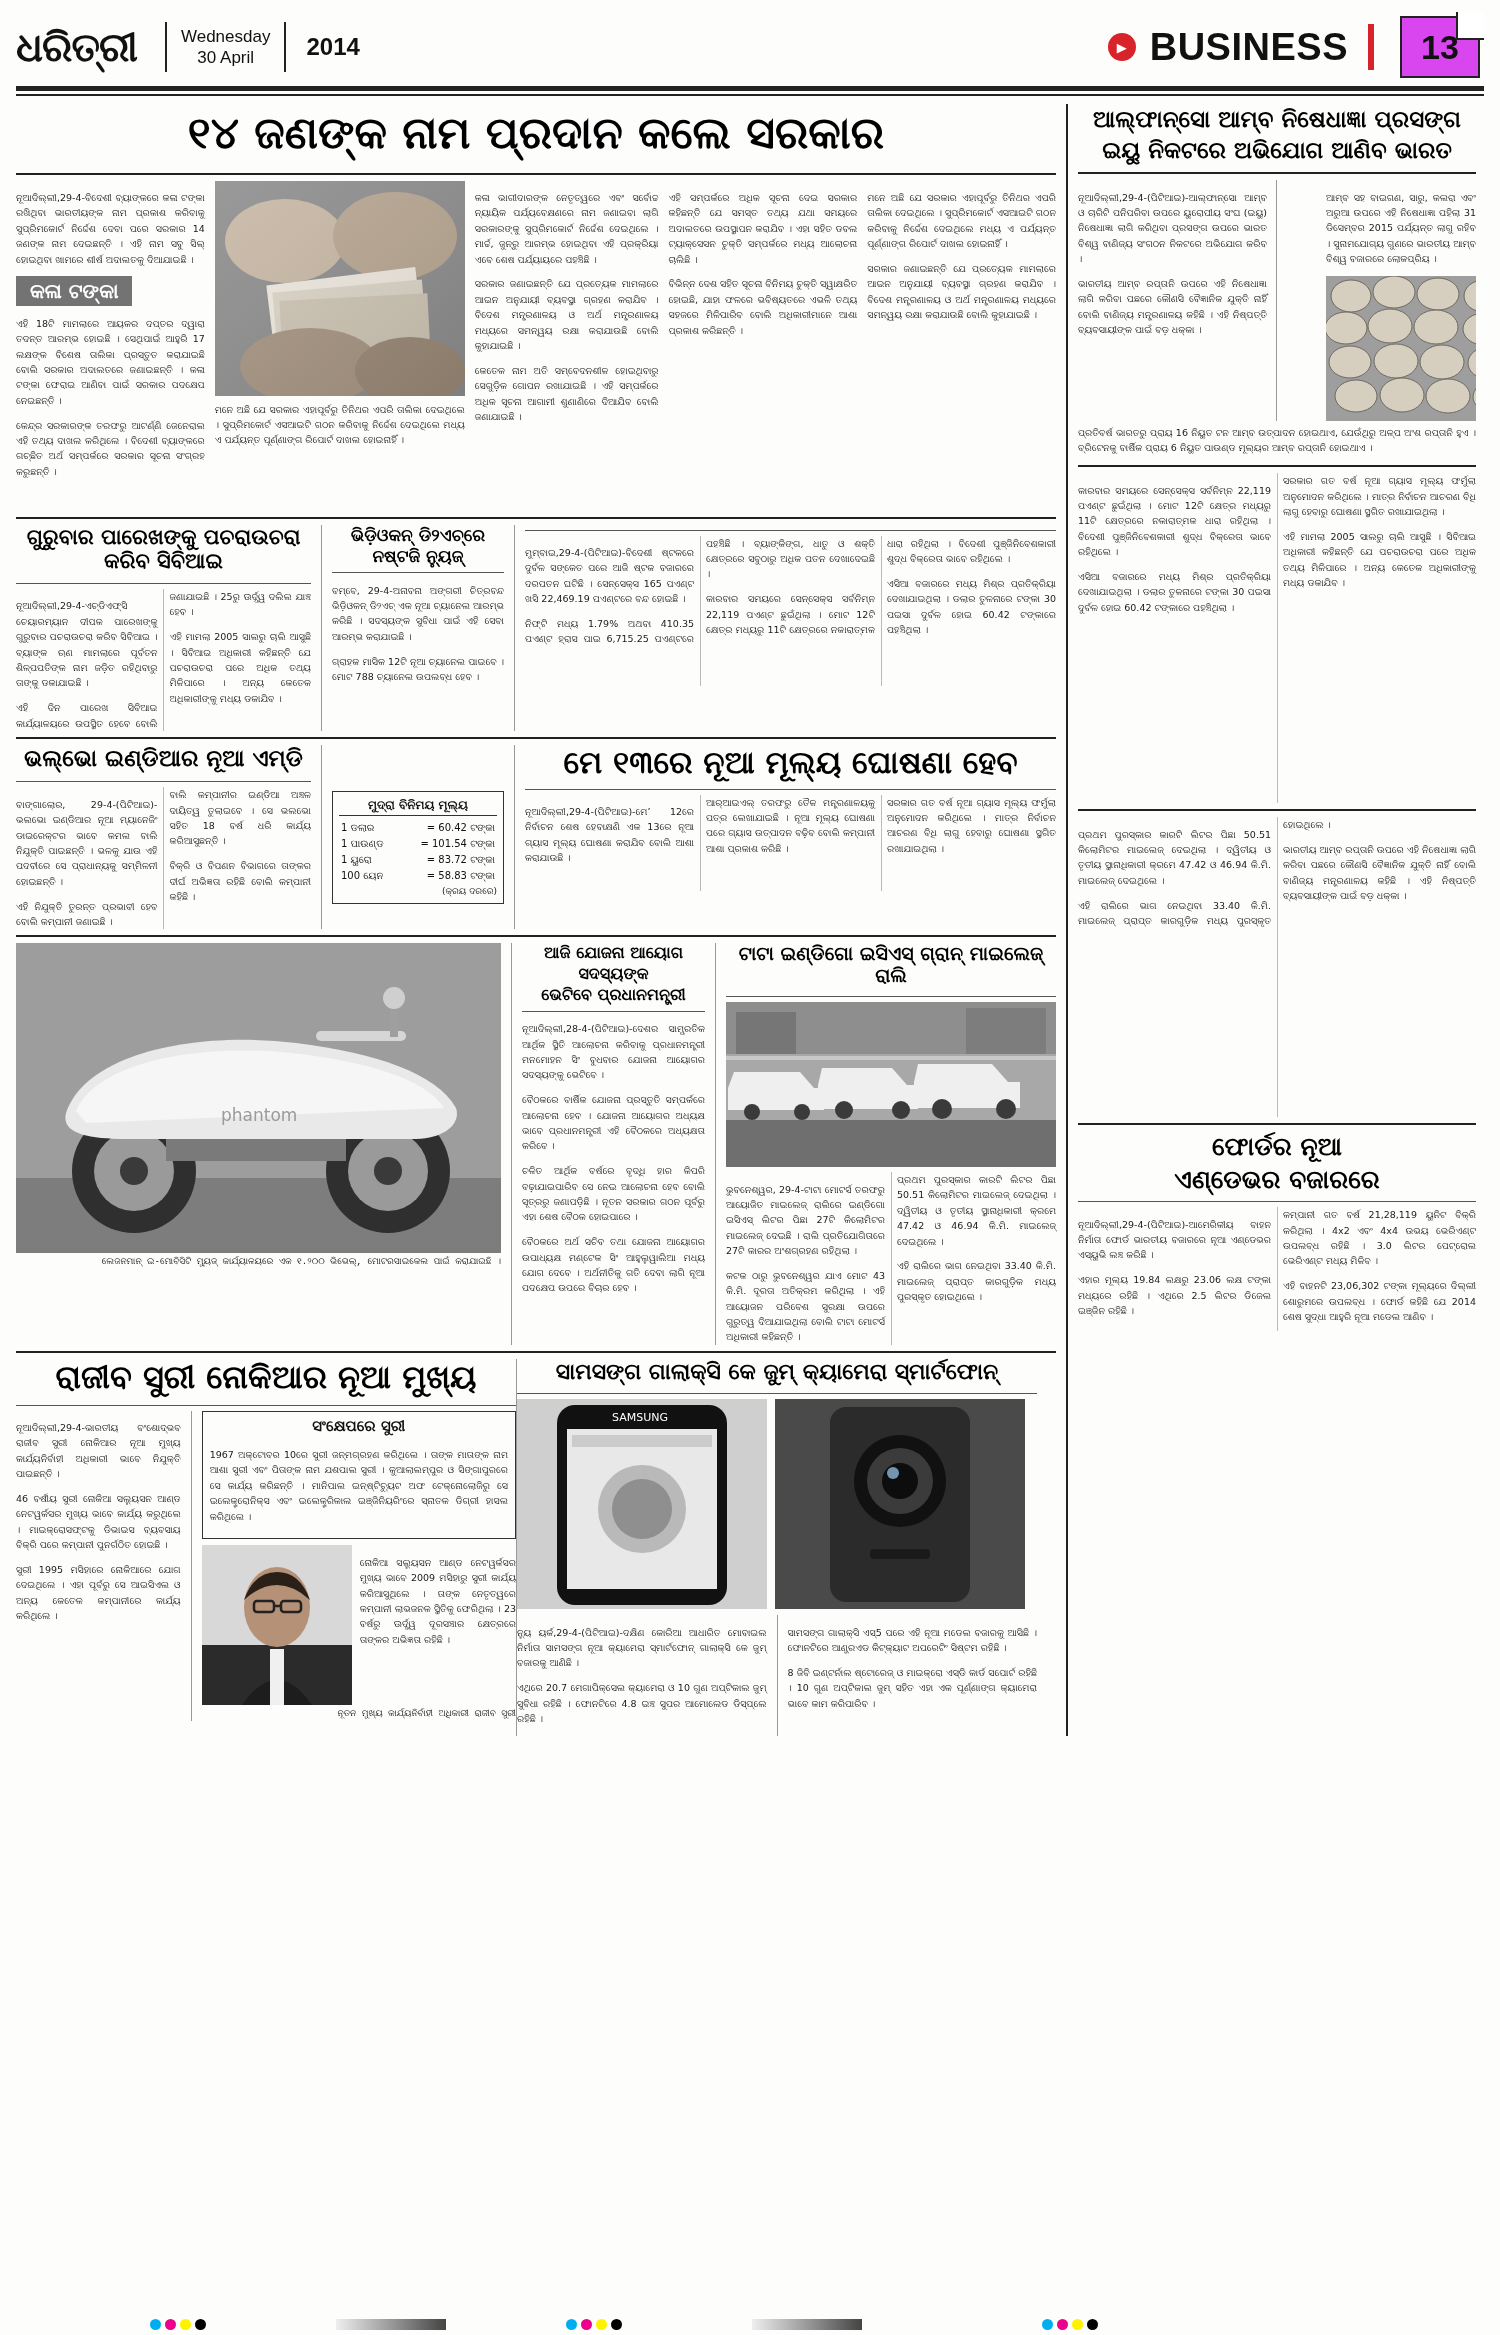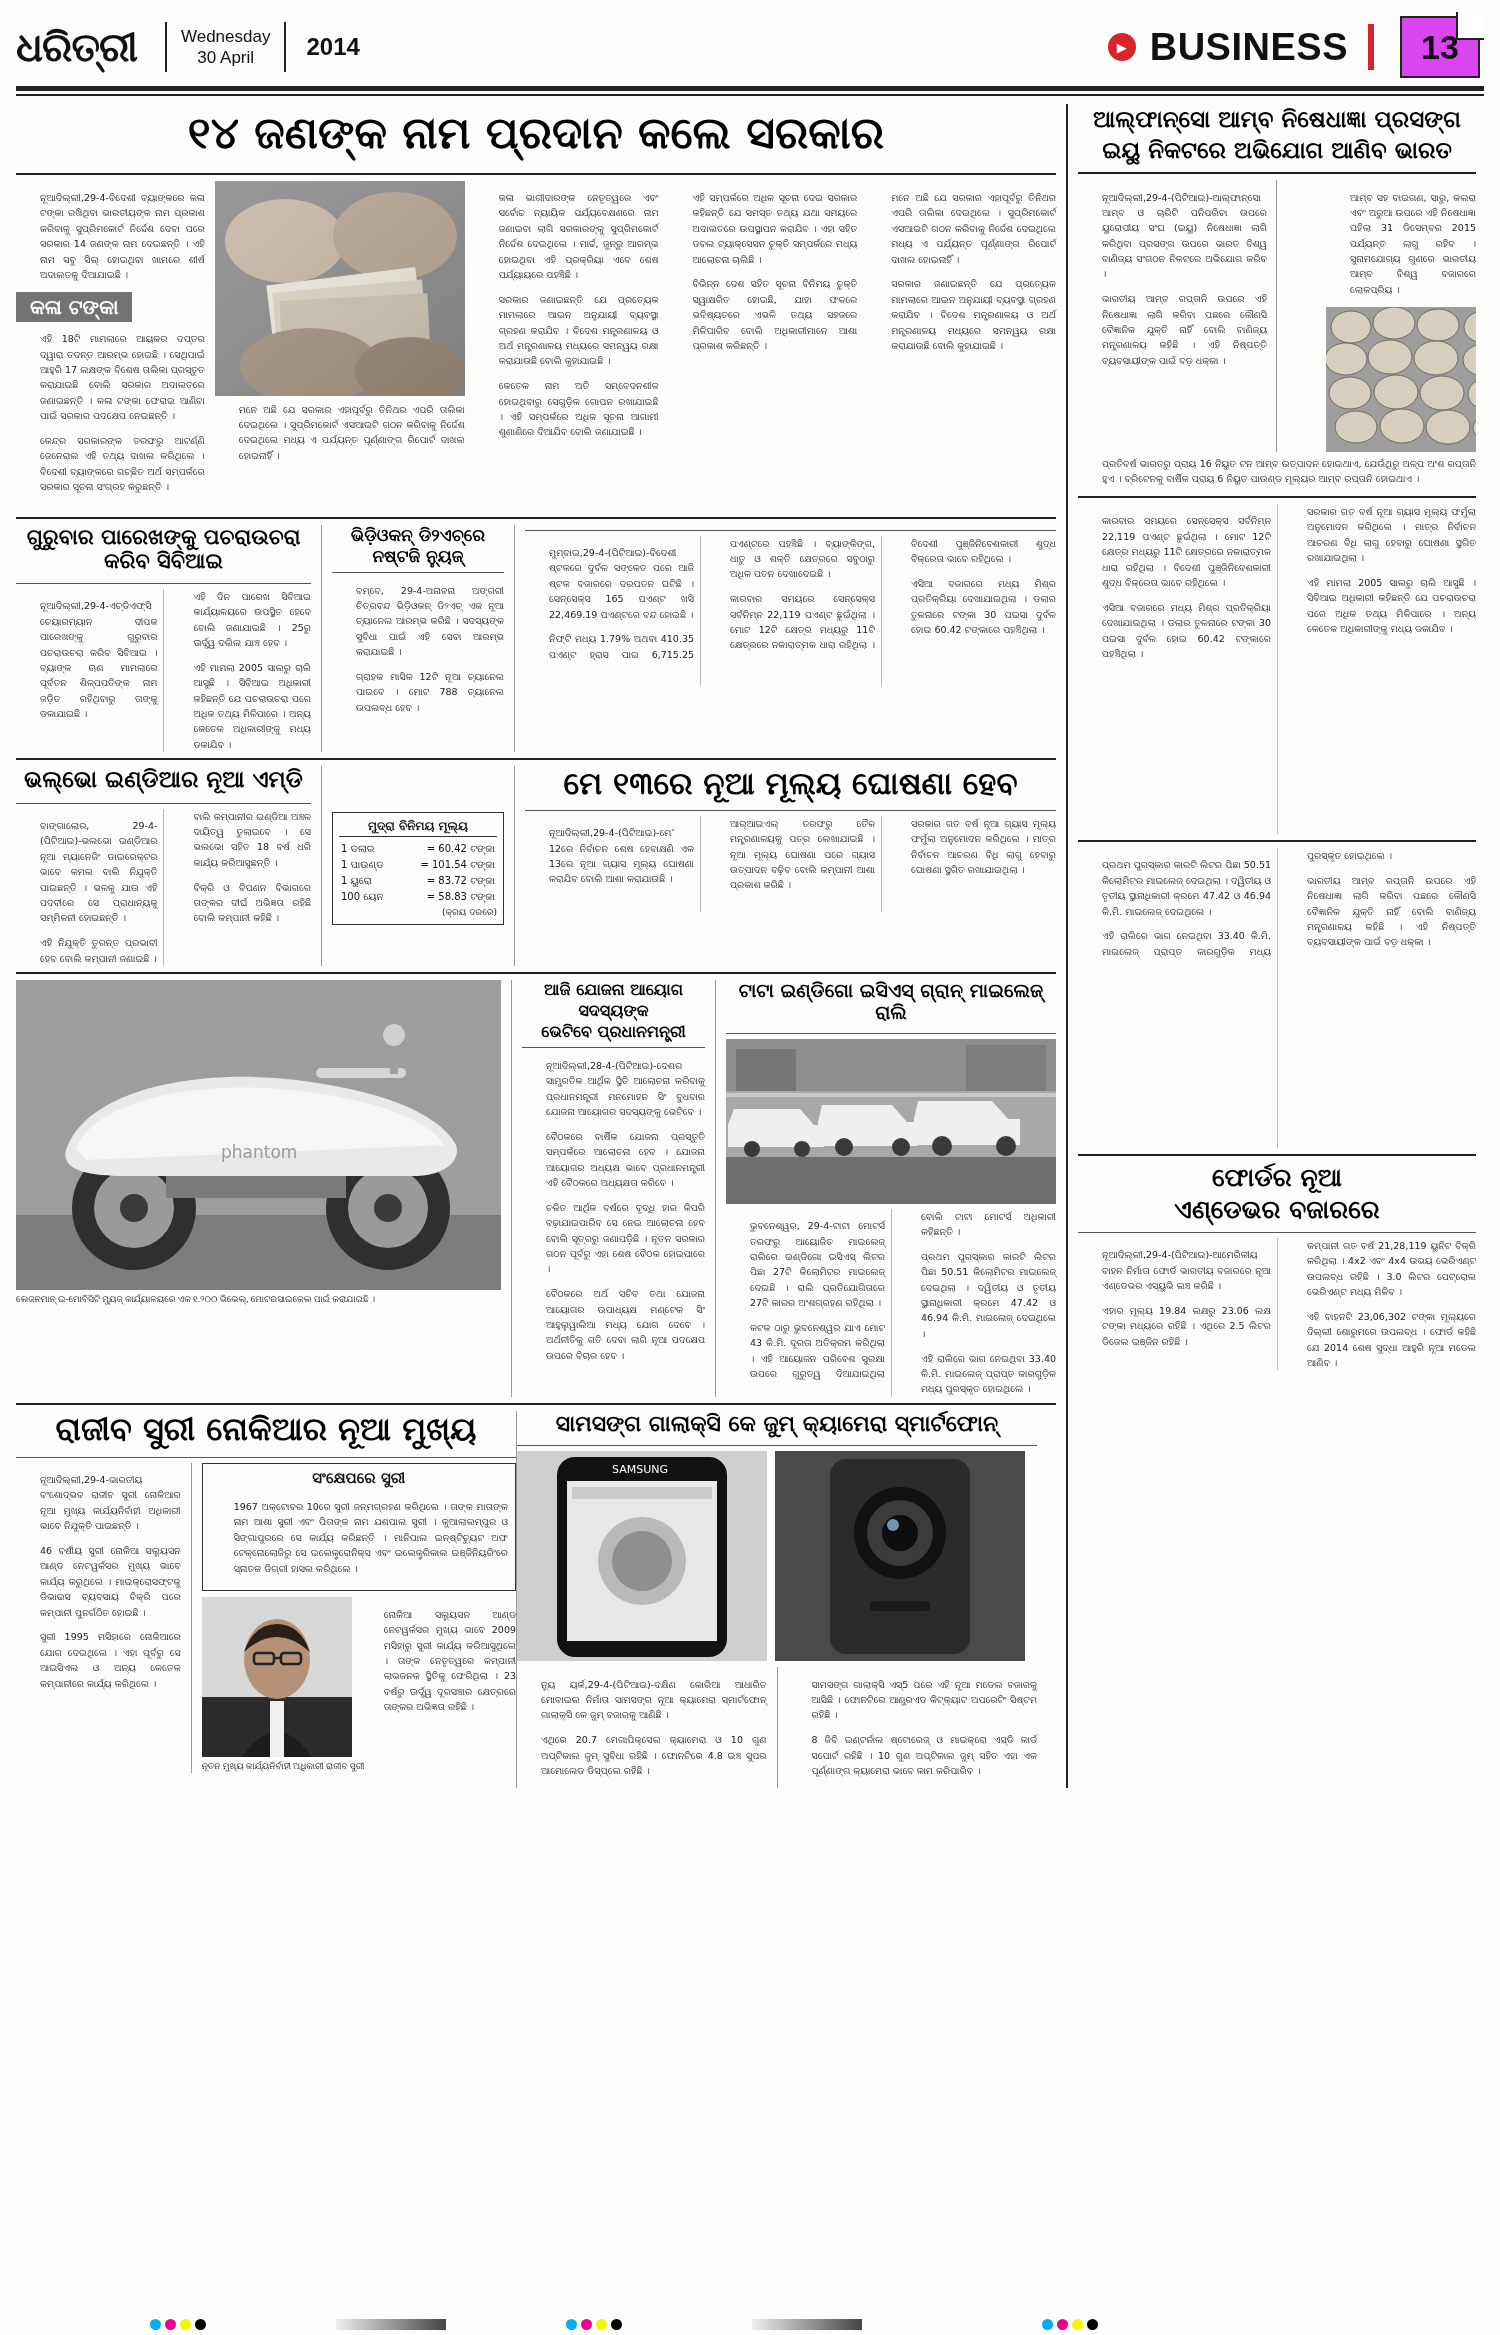--- a/index.html
+++ b/index.html
@@ -45,30 +45,30 @@
 
   
   .hl {
     font-family:"DejaVu Sans", sans-serif;
     font-weight:bold; line-height:1.15; color:#000;
   }
   .odia { font-family:"DejaVu Sans", sans-serif; }
   .body-txt {
     font-family:"DejaVu Sans", sans-serif;
     font-size:9.5px; line-height:1.62; text-align:justify; color:#1a1a1a;
-    hyphens:auto; word-break:break-word;margin-left:24px;
+    hyphens:auto; word-break:break-word;
   }
   .photo {
     background:linear-gradient(135deg,#9a9a9a,#6d6d6d 40%,#bdbdbd 70%,#808080);
     position:relative; overflow:hidden;
   }
   .photo.dark { background:linear-gradient(160deg,#4a4a4a,#2b2b2b 45%,#666 75%,#3a3a3a); }
   .cap {
-    font-family:Liberation Serif, serif;
-    font-size:9px; line-height:1.4; text-align:left; padding-top:3px;
+    font-family:Liberation Mono, monospace;
+    font-size:9px; line-height:1.4; text-align:right; padding-top:3px;
   }
   .hrule { border-top:2px solid #222; margin:6px 0; }
   .hrule-thin { border-top:1px solid #555; margin:5px 0; }
   .vsep { border-left:1px solid #999; }
 
   .cols2 { column-count:2; column-gap:12px; column-rule:1px solid #bbb; }
   .cols3 { column-count:3; column-gap:12px; column-rule:1px solid #bbb; }
 
   .blackbadge {
     display:inline-block; background:#737373; color:#fff; font-weight:bold;

